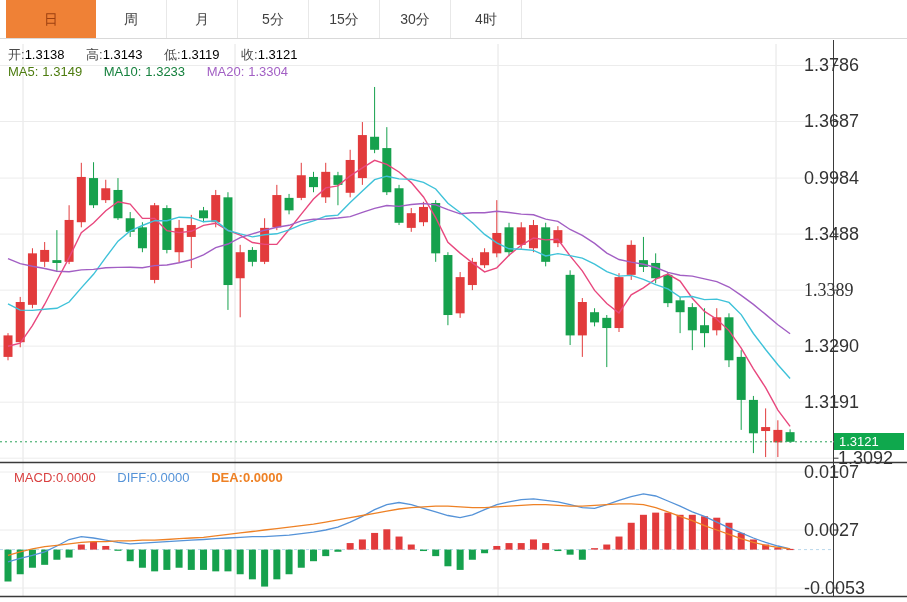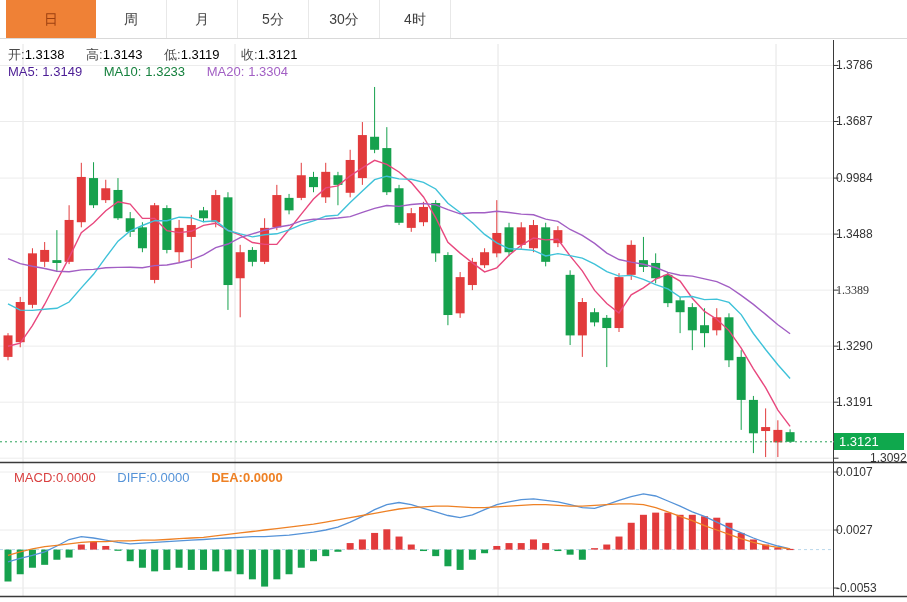--- a/index.html
+++ b/index.html
@@ -16,41 +16,42 @@
   #chart-svg{position:absolute;left:0;top:0;}
   
   .hdr{position:absolute;font-size:13px;white-space:nowrap;pointer-events:none;}
   #quote-row{left:8px;top:46px;}
   #ma-row{left:8px;top:64px;}
   #macd-row{left:14px;top:470px;}
   .lbl{color:#4a4a4a;}
   .val-green{color:#000000;}
   .gap{display:inline-block;width:18px;}
   .gap-s{display:inline-block;width:4px;}
-  .ma5-c{color:#4c1d95;text-align:center;}
+  .ma5-c{color:#4d7c0f;text-align:center;}
   .ma10-c{color:#15803d;}
   .ma20-c{color:#a25fc4;}
   .macd-c{color:#d94040;}
   .diff-c{color:#5593d8;}
   .dea-c{color:#ee8125;font-weight:bold;}
   
-  .axis-label{position:absolute;left:836px;font-size:12px;color:#333;line-height:16px;pointer-events:none;}
+  .axis-label{position:absolute;left:804px;font-size:18px;color:#333;line-height:16px;pointer-events:none;}
   #price-tag{position:absolute;left:834px;width:70px;height:17px;background:#0fa84d;color:#fff;
              font-size:13px;line-height:17px;padding-left:5px;box-sizing:border-box;pointer-events:none;}
 </style>
 </head>
 <body>
 
 <div id="stage">
 
   <div id="tabbar">
     <div class="tab selected">日</div>
     <div class="tab">周</div>
     <div class="tab">月</div>
     <div class="tab">5分</div>
+    <div class="tab">15分</div>
     <div class="tab">30分</div>
     <div class="tab">4时</div>
   </div>
 
   <svg id="chart-svg" width="907" height="602">
       <line x1="23" y1="44" x2="23" y2="596.5" stroke="#e4e4e4" stroke-width="1"></line>
       <line x1="235" y1="44" x2="235" y2="596.5" stroke="#e4e4e4" stroke-width="1"></line>
       <line x1="498" y1="44" x2="498" y2="596.5" stroke="#e4e4e4" stroke-width="1"></line>
       <line x1="776" y1="44" x2="776" y2="596.5" stroke="#e4e4e4" stroke-width="1"></line>
       <line x1="0" y1="65.46539999999925" x2="833" y2="65.46539999999925" stroke="#ececec" stroke-width="1"></line>

